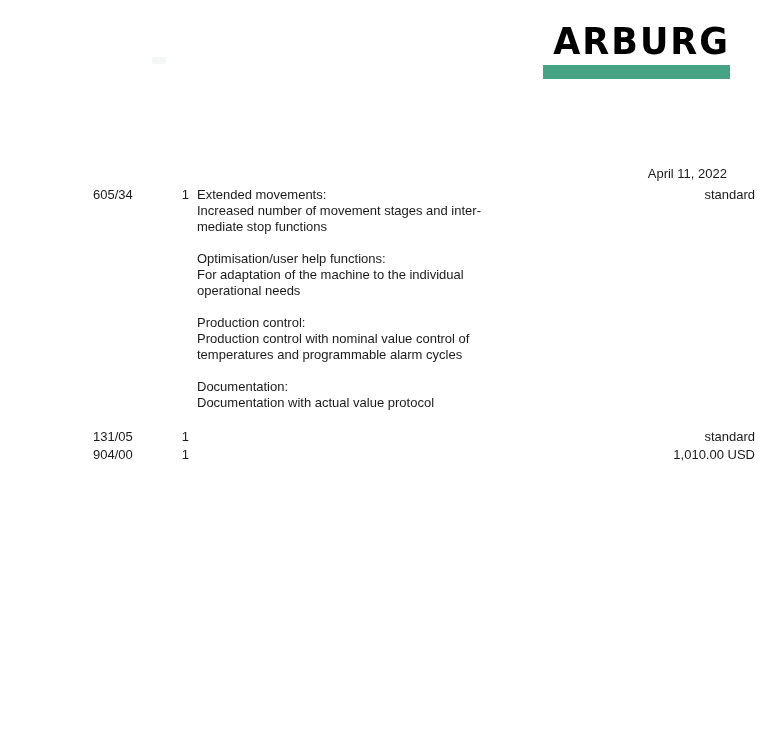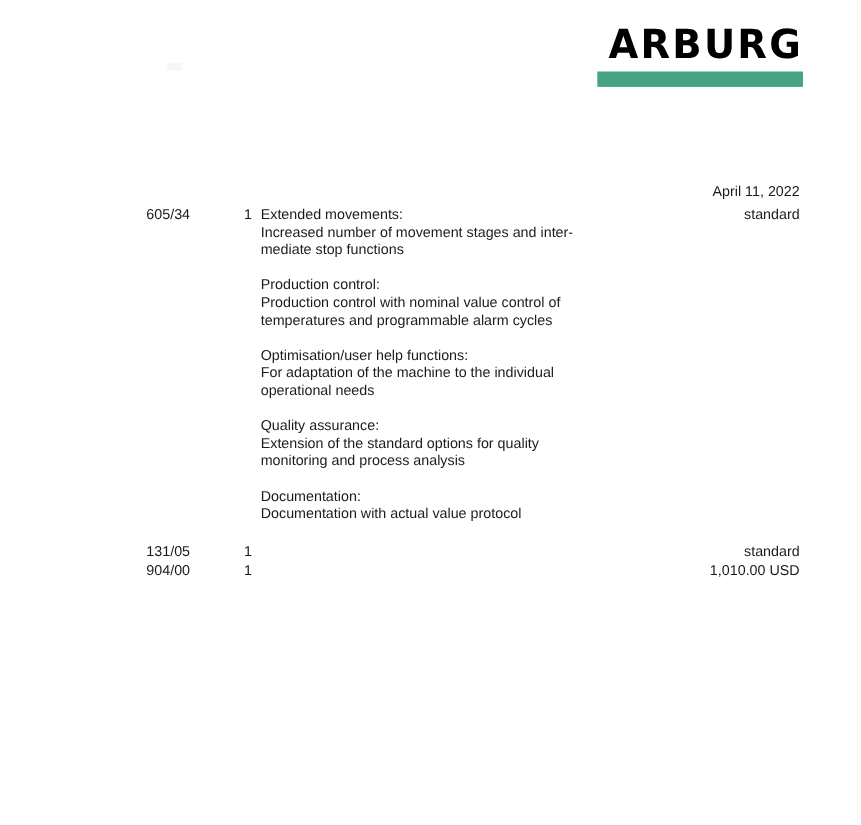--- a/index.html
+++ b/index.html
@@ -55,23 +55,22 @@
   }
   .items {
     position: absolute;
     top: 187px;
     left: 0;
     right: 0;
   }
   .row {
     display: flex;
     align-items: flex-start;
-    padding: 0 56px 0 93px;
+    padding: 0 28px 0 93px;
     margin-bottom: 2px;
-    margin-left: 40px;
   }
   .code { width: 68px; }
   .qty { width: 28px; text-align: right; }
   .desc { width: 312px; margin-left: 8px; }
   .para { white-space: pre-line; margin: 0 0 16px 0; }
   .price { flex: 1; text-align: right; }
 </style>
 </head>
 <body>
 
@@ -88,29 +87,26 @@
 
   <div class="items">
 
     <div class="row">
       <div class="code">605/34</div>
       <div class="qty">1</div>
       <div class="desc">
         <div class="para">Extended movements:
 Increased number of movement stages and inter-
 mediate stop functions</div>
+        <div class="para">Optimisation/user help functions:
+For adaptation of the machine to the individual
+operational needs</div>
         <div class="para">Production control:
 Production control with nominal value control of
 temperatures and programmable alarm cycles</div>
-        <div class="para">Optimisation/user help functions:
-For adaptation of the machine to the individual
-operational needs</div>
-        <div class="para">Quality assurance:
-Extension of the standard options for quality
-monitoring and process analysis</div>
         <div class="para">Documentation:
 Documentation with actual value protocol</div>
       </div>
       <div class="price">standard</div>
     </div>
 
     <div class="row">
       <div class="code">131/05</div>
       <div class="qty">1</div>
       <div class="price">standard</div>

